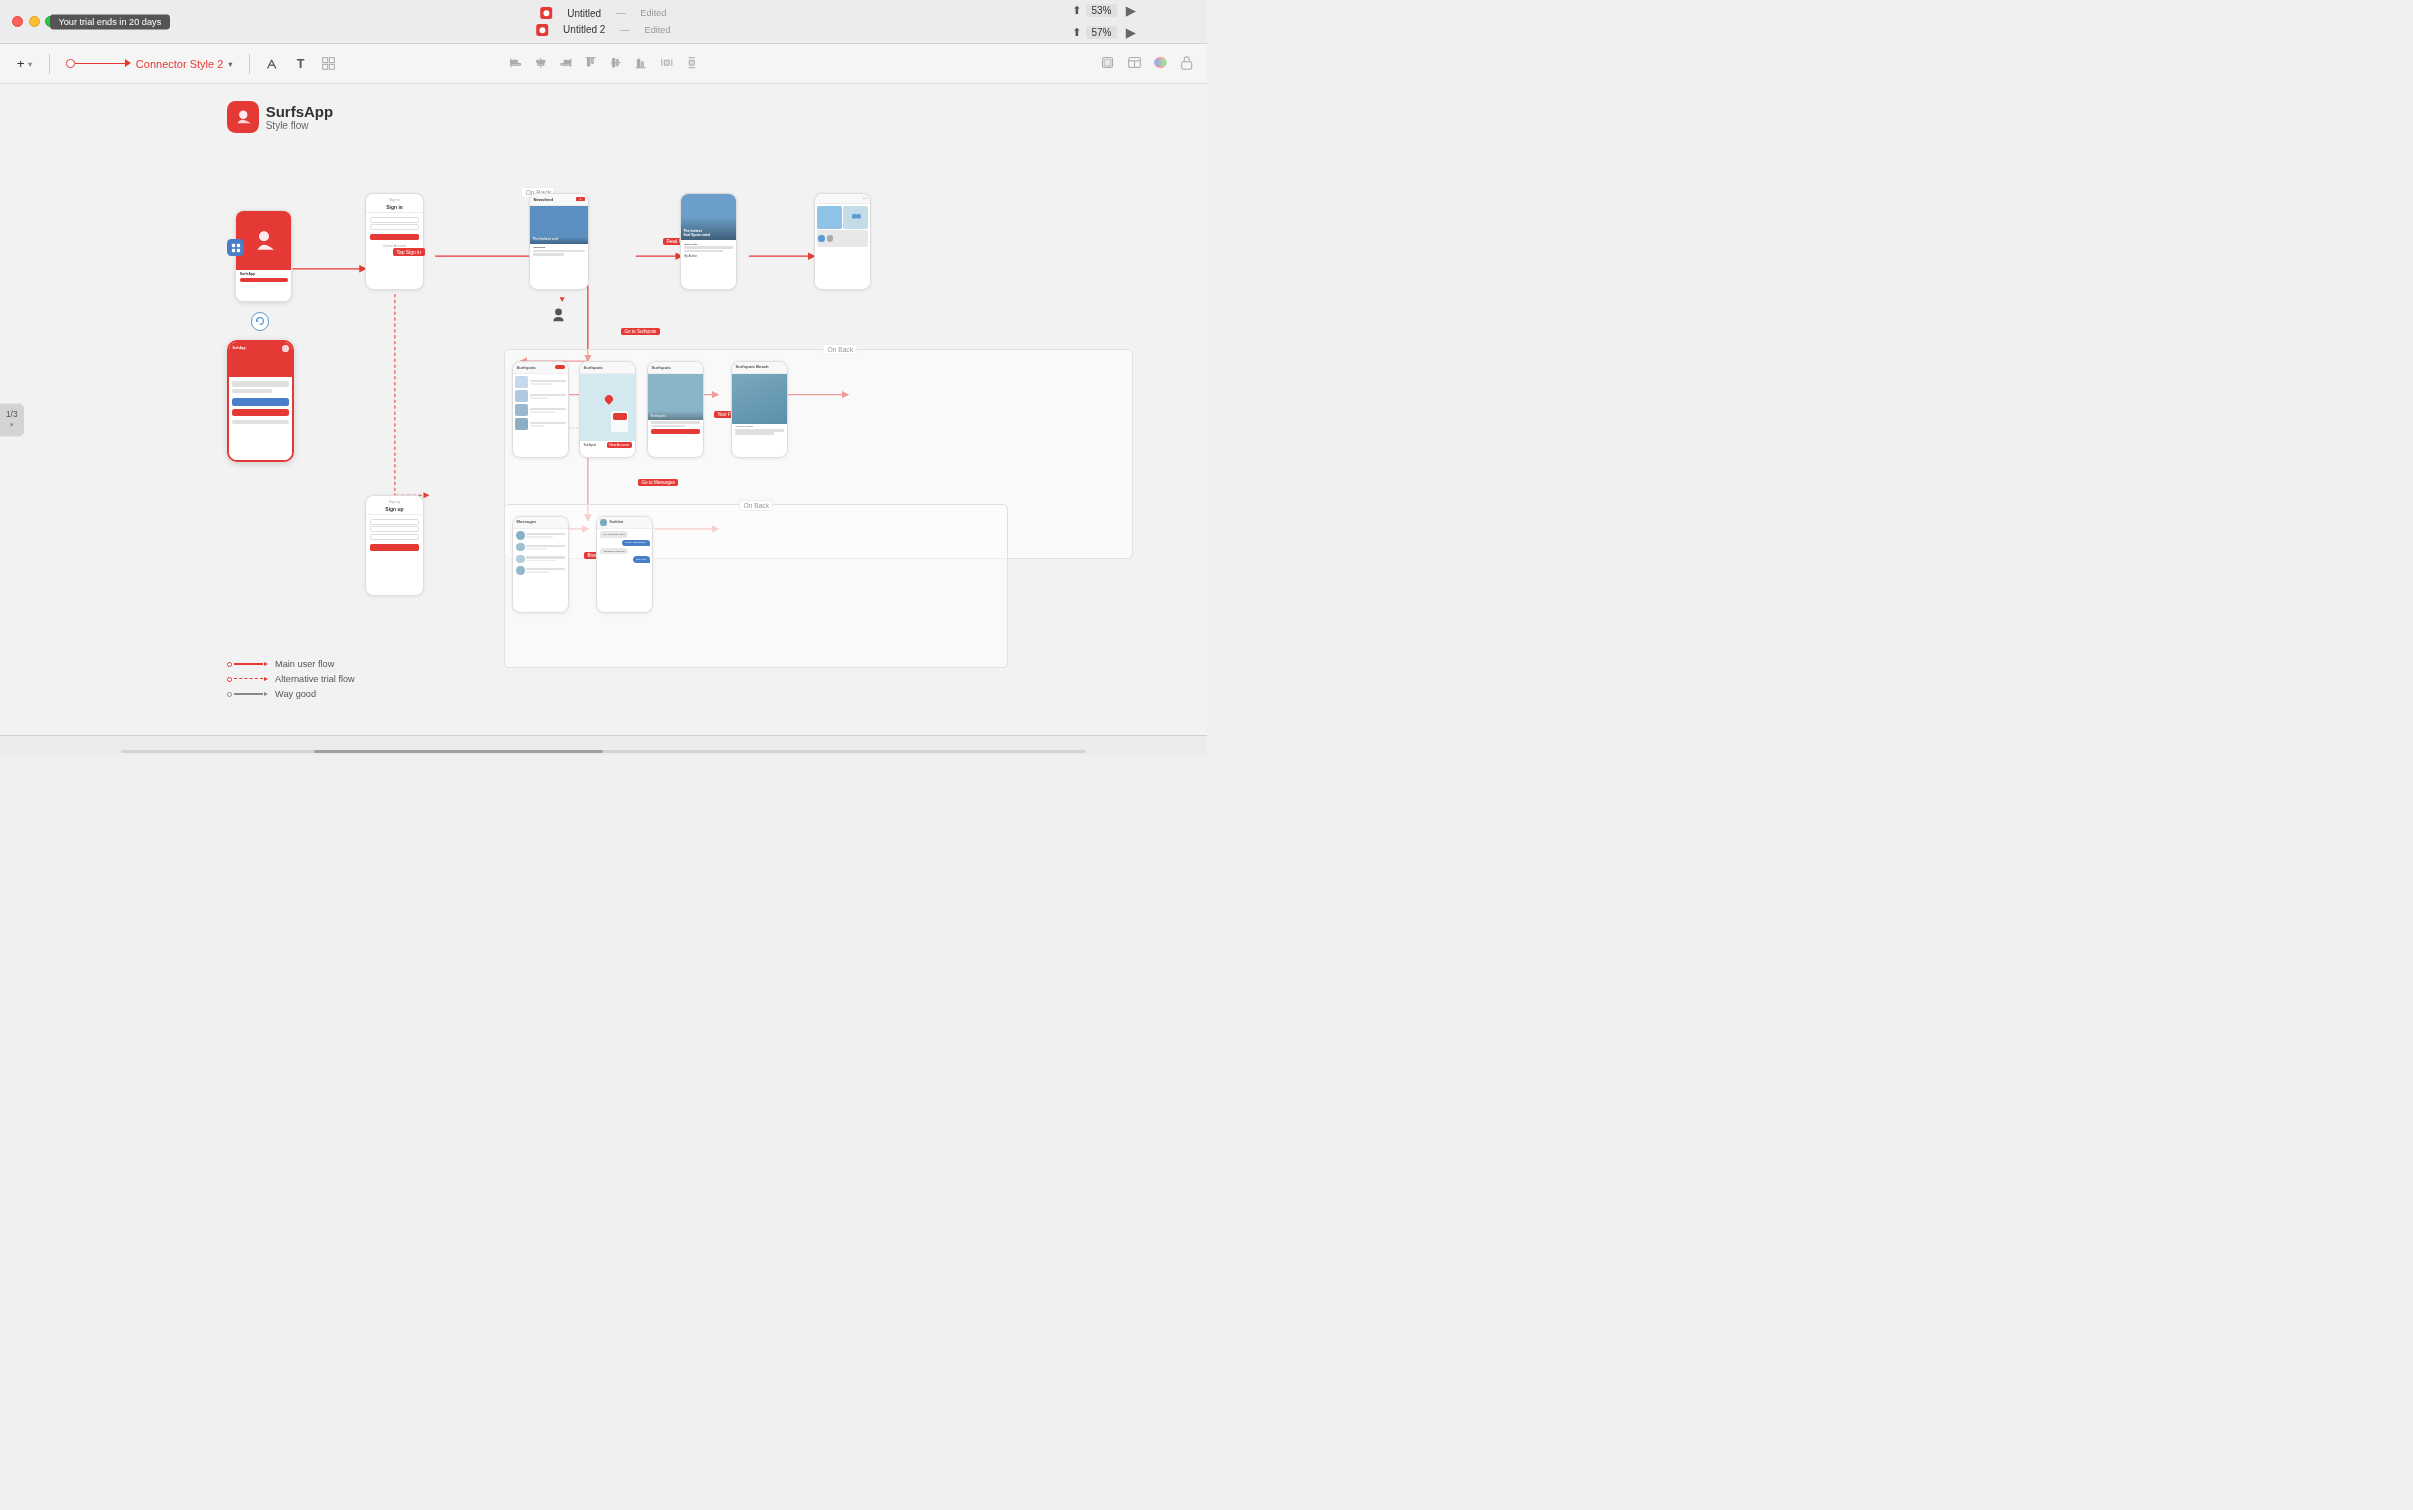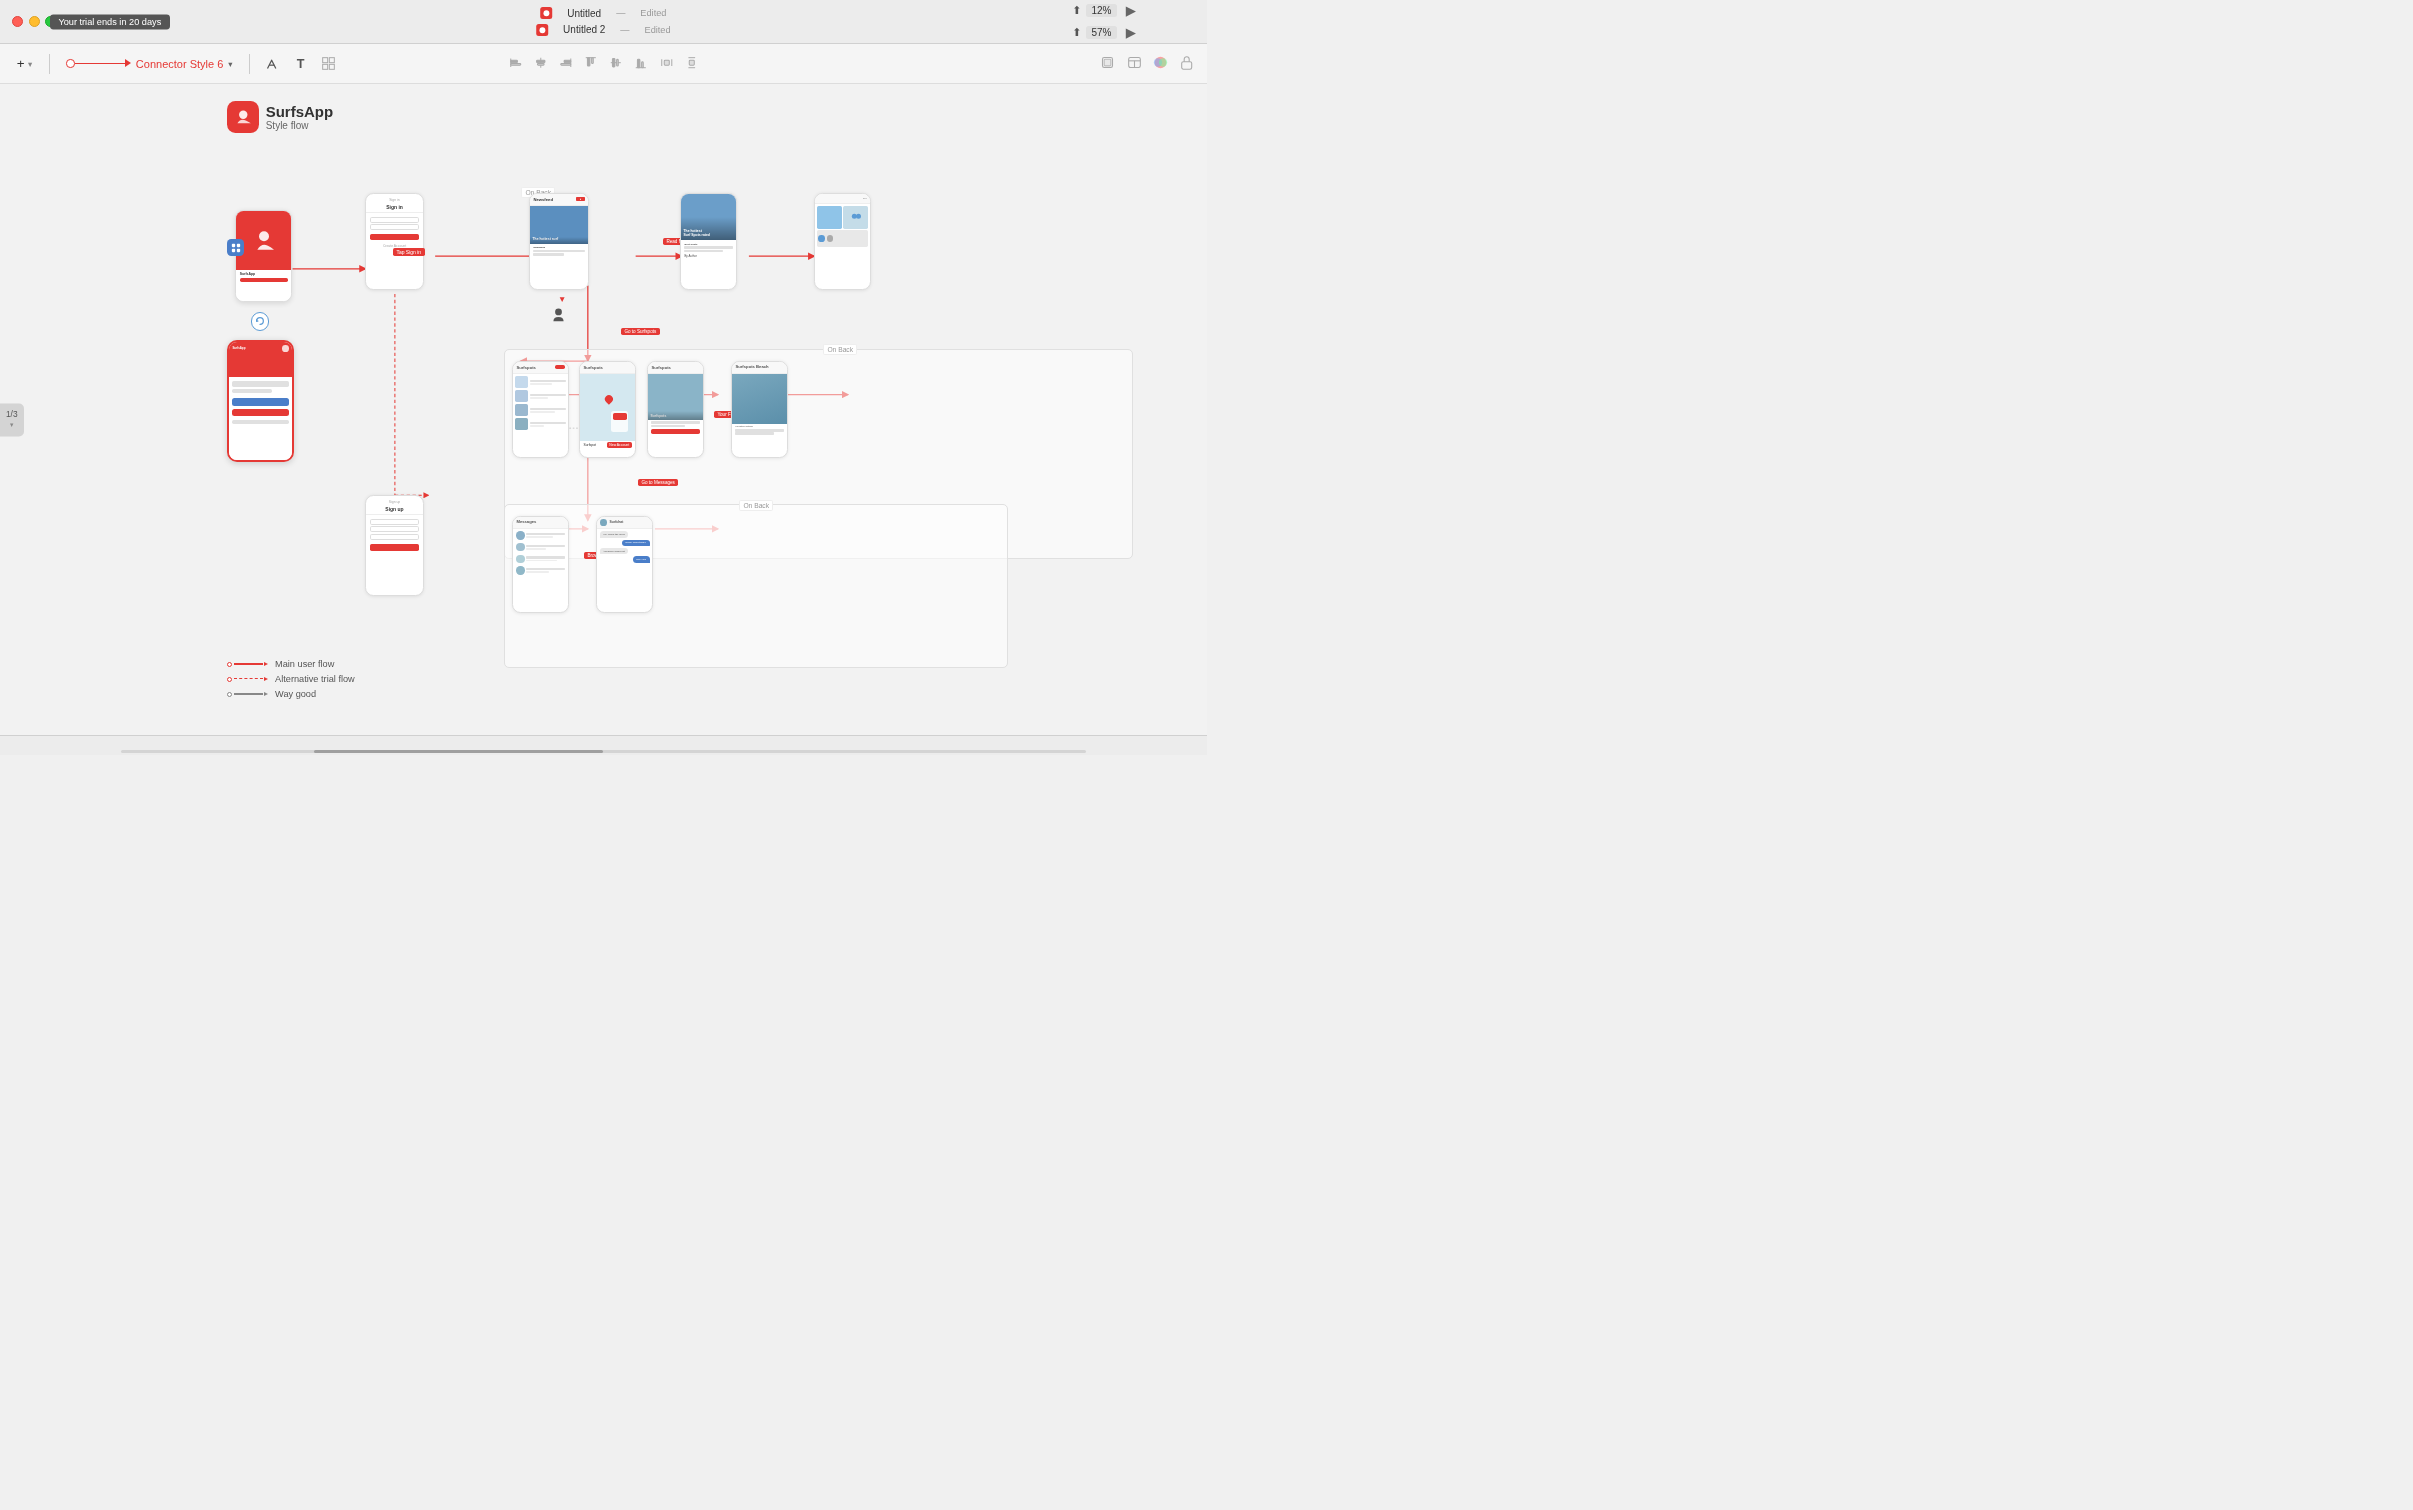--- a/index.html
+++ b/index.html
@@ -408,21 +408,21 @@
       </div>
       <span>Untitled 2</span>
       <span class="tab-separator">—</span>
       <span style="color:#999;font-size:9.2px;">Edited</span>
     </div>
   </div>
 
   <div id="zoom-area">
     <div class="zoom-row">
       <button class="zoom-btn" style="font-size:11px;">⬆</button>
-      <span class="zoom-value">12%</span>
+      <span class="zoom-value">53%</span>
       <button class="play-btn">▶</button>
     </div>
     <div class="zoom-row">
       <button class="zoom-btn" style="font-size:11px;">⬆</button>
       <span class="zoom-value">57%</span>
       <button class="play-btn">▶</button>
     </div>
   </div>
 </div>
 
@@ -433,21 +433,21 @@
   </button>
 
   <div class="toolbar-divider"></div>
 
   <button id="connector-style-btn">
     <div class="connector-line-red">
       <div class="conn-dot"></div>
       <div class="conn-line"></div>
       <div class="conn-arrow-end"></div>
     </div>
-    <span id="connector-label">Connector Style 6</span>
+    <span id="connector-label">Connector Style 2</span>
     <span id="connector-chevron">▾</span>
   </button>
 
   <div class="toolbar-divider"></div>
 
   <button class="toolbar-icon-btn">
     <svg width="15" height="15" viewBox="0 0 18 18" fill="none" stroke="#555" stroke-width="1.5">
       <path d="M3 15 L8 5 L13 15" stroke-linejoin="round"></path>
       <line x1="5" y1="11" x2="11" y2="11"></line>
     </svg>

